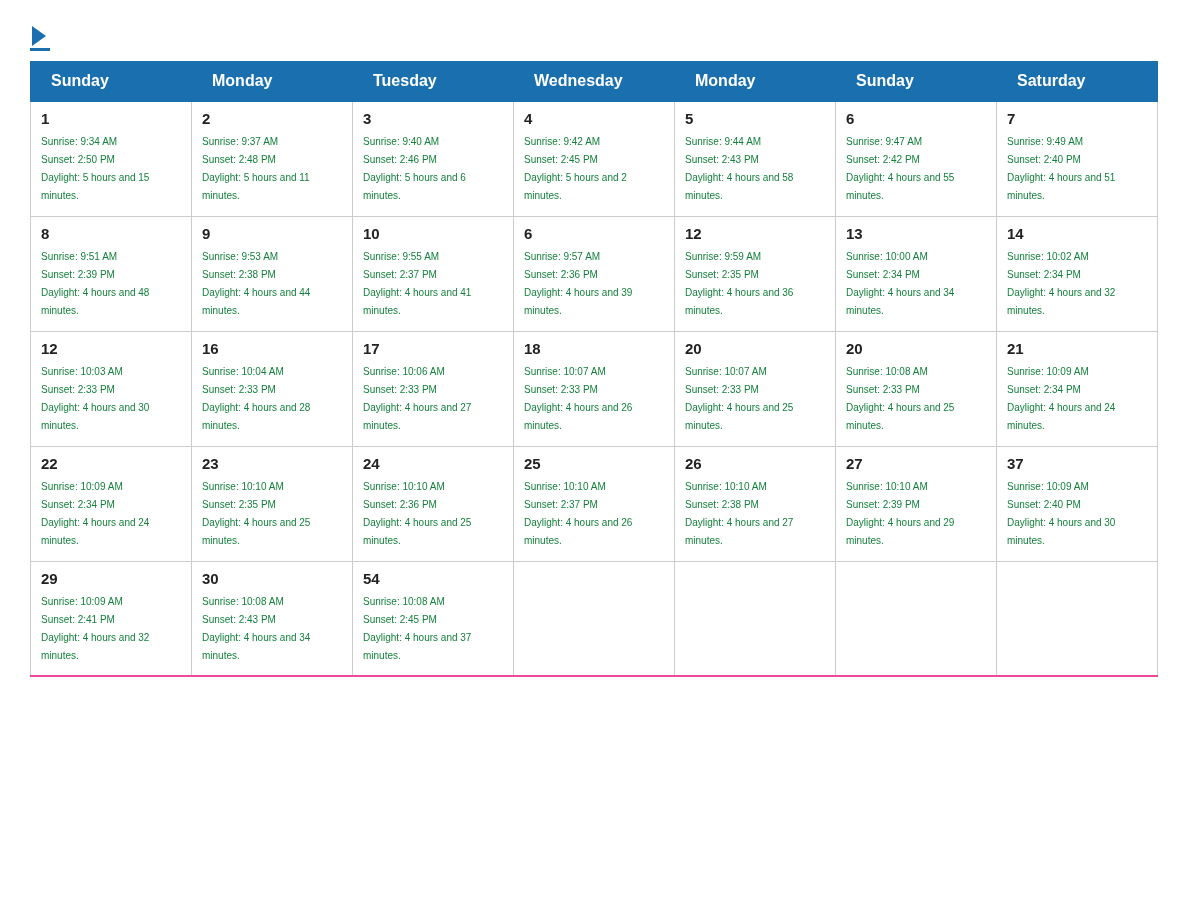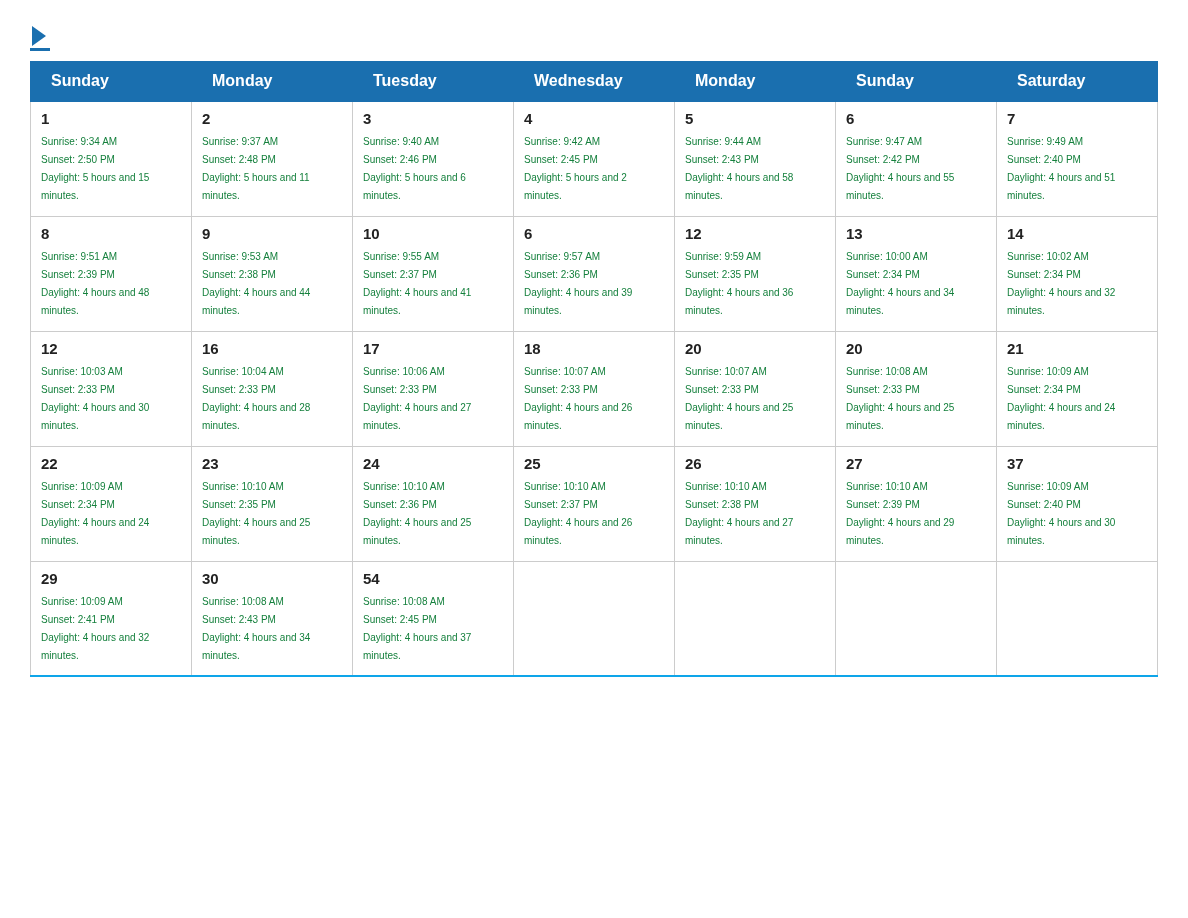--- a/index.html
+++ b/index.html
@@ -98,21 +98,21 @@
     }
     .day-info {
       font-size: 10px;
       color: #15803d;
       line-height: 1.5;
     }
     .empty-cell {
       background: #fff;
     }
     .calendar-table tr:last-child td {
-      border-bottom: 2px solid #0ea5e9;
+      border-bottom: 2px solid #ec4899;
     }
     .calendar-table thead tr th:first-child {
       border-top-left-radius: 0;
     }
     .top-border-row td {
       border-top: 2px solid #1a6faf;
     }
   </style>
 </head>
 <body>

